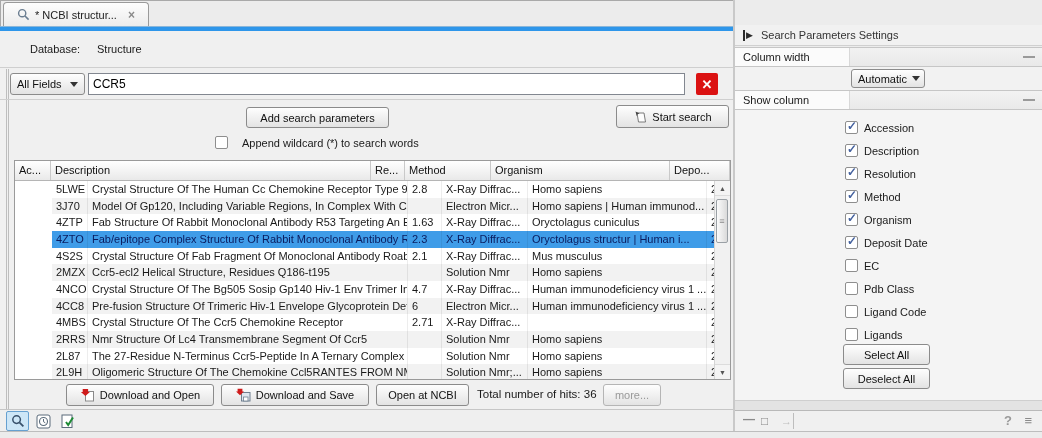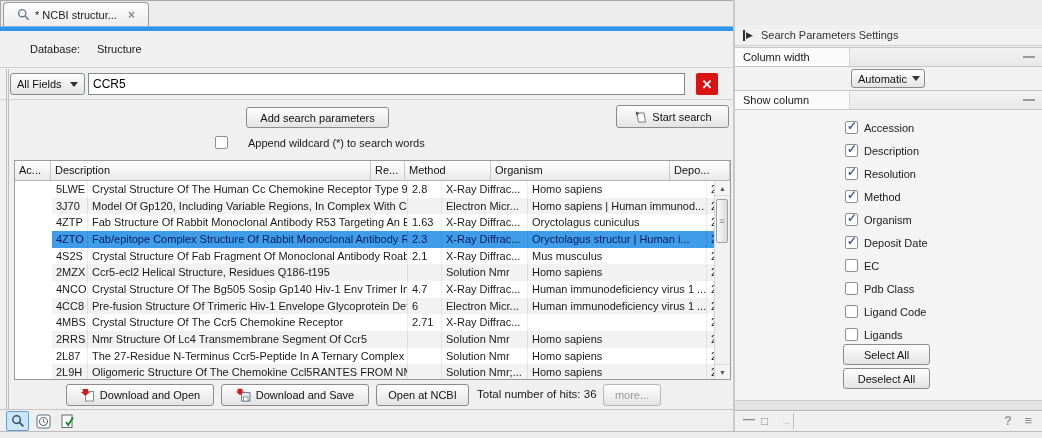--- a/index.html
+++ b/index.html
@@ -32,21 +32,21 @@
   .field-select { position:absolute; left:10px; top:5px; width:75px; height:22px; justify-content:flex-end; padding:0 6px; }
   .caret { width:0; height:0; border-left:4px solid transparent; border-right:4px solid transparent; border-top:5px solid #333; margin-left:auto; }
   .query-input { position:absolute; left:88px; top:5px; width:597px; height:22px; border:1px solid #828790;
                  padding:0 4px; font-family:"Liberation Sans",sans-serif; font-size:12px; background:#fff; }
   .clear-btn { position:absolute; left:696px; top:5px; width:22px; height:22px; background:#db1212; color:#fff;
                display:flex; align-items:center; justify-content:center; font-weight:bold; font-size:13px; border-radius:2px; cursor:default; }
 
   .actions-row { position:absolute; left:0; top:69px; width:100%; height:60px; }
   .add-params-btn { position:absolute; left:238px; top:7px; width:143px; height:21px;margin-left:8px; }
   .start-search-btn { position:absolute; left:616px; top:5px; width:113px; height:23px; }
-  .wildcard-row { position:absolute; left:215px; top:36px; display:flex; align-items:center; gap:20px; }
+  .wildcard-row { position:absolute; left:215px; top:36px; display:flex; align-items:center; gap:14px; }
   .checkbox { width:13px; height:13px; background:#fff; border:1px solid #8e8e8e; border-radius:2px; position:relative; }
   .checkbox.checked::after { content:"\2713"; position:absolute; left:1px; top:-3px; font-size:12px; font-weight:bold; color:#44619e; }
 
   
   .table { position:absolute; left:14px; top:129px; width:717px; height:220px; background:#fff; border:1px solid #9a9a9a; }
   .thead { display:flex; height:20px; background:linear-gradient(#ffffff,#e9e9e9); border-bottom:1px solid #b5b5b5; }
   .th { line-height:19px; padding-left:4px; border-right:1px solid #c9c9c9; overflow:hidden; white-space:nowrap; color:#111; }
   .c-acc{width:36px;} .c-desc{width:320px;} .c-res{width:34px;} .c-met{width:86px;} .c-org{width:179px;}
   .th.c-dep{flex:1;} .tc.c-dep{width:44px;}
   .tbody { position:absolute; left:0; top:20px; right:0; bottom:0; overflow:hidden;margin-left:37px; }

